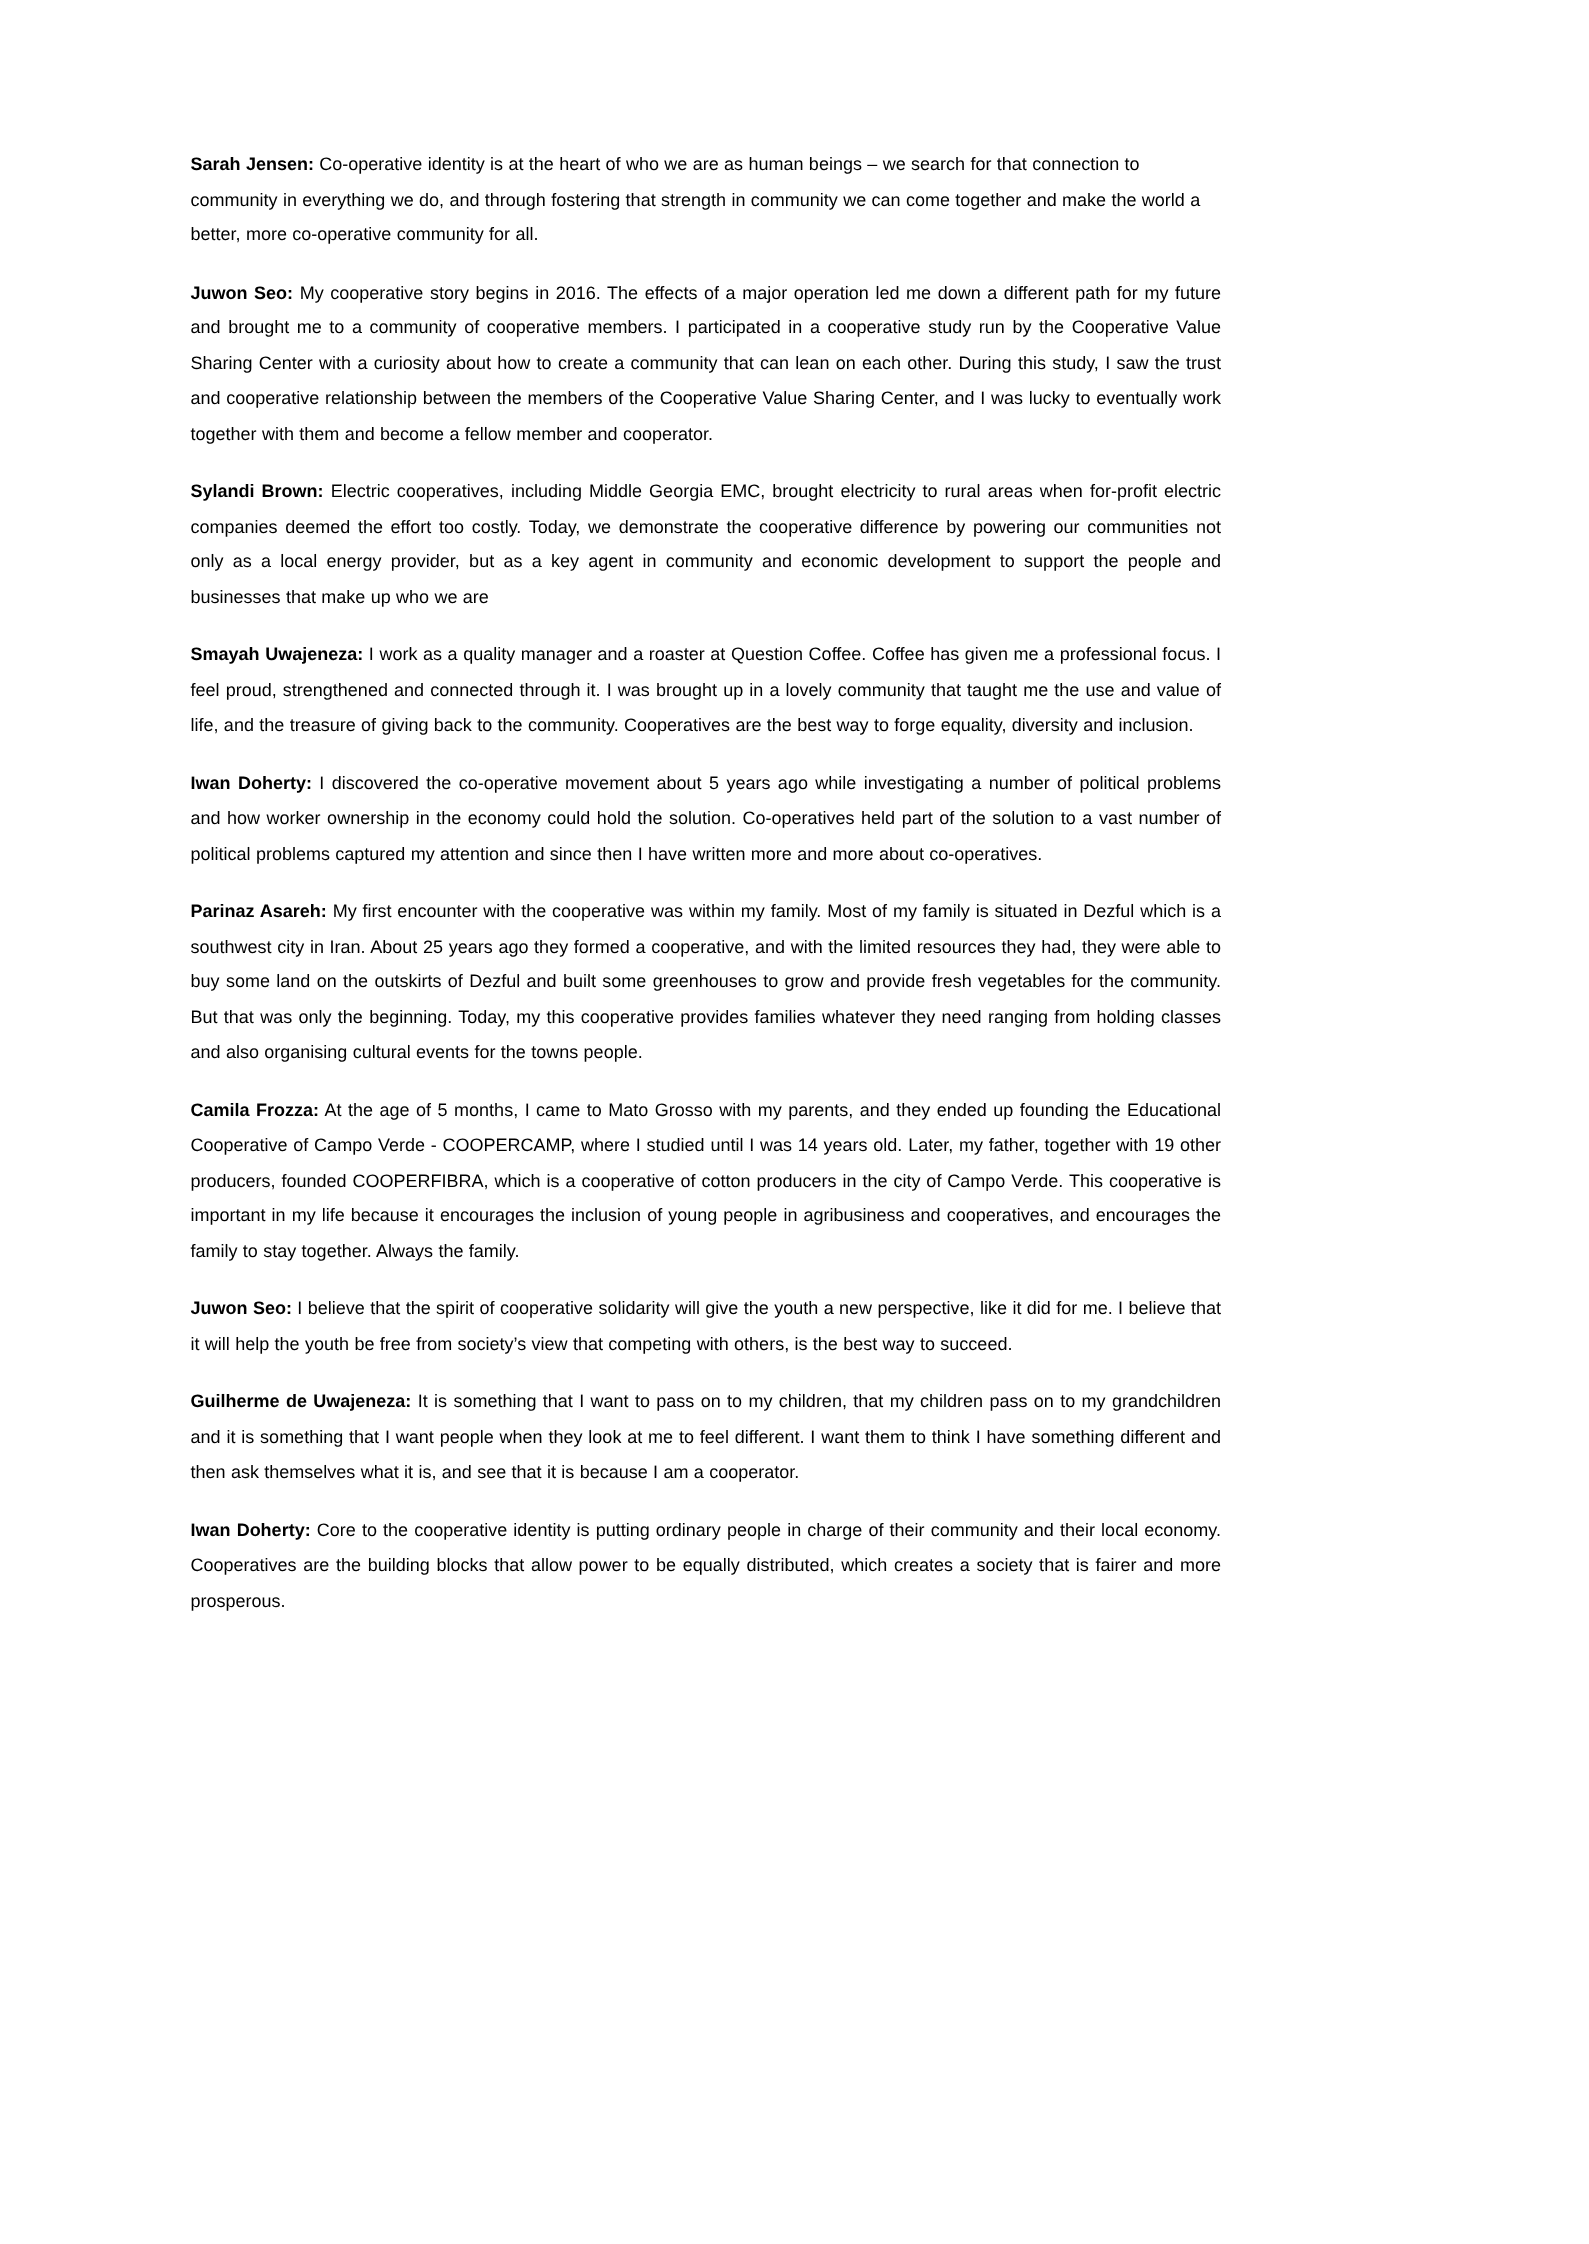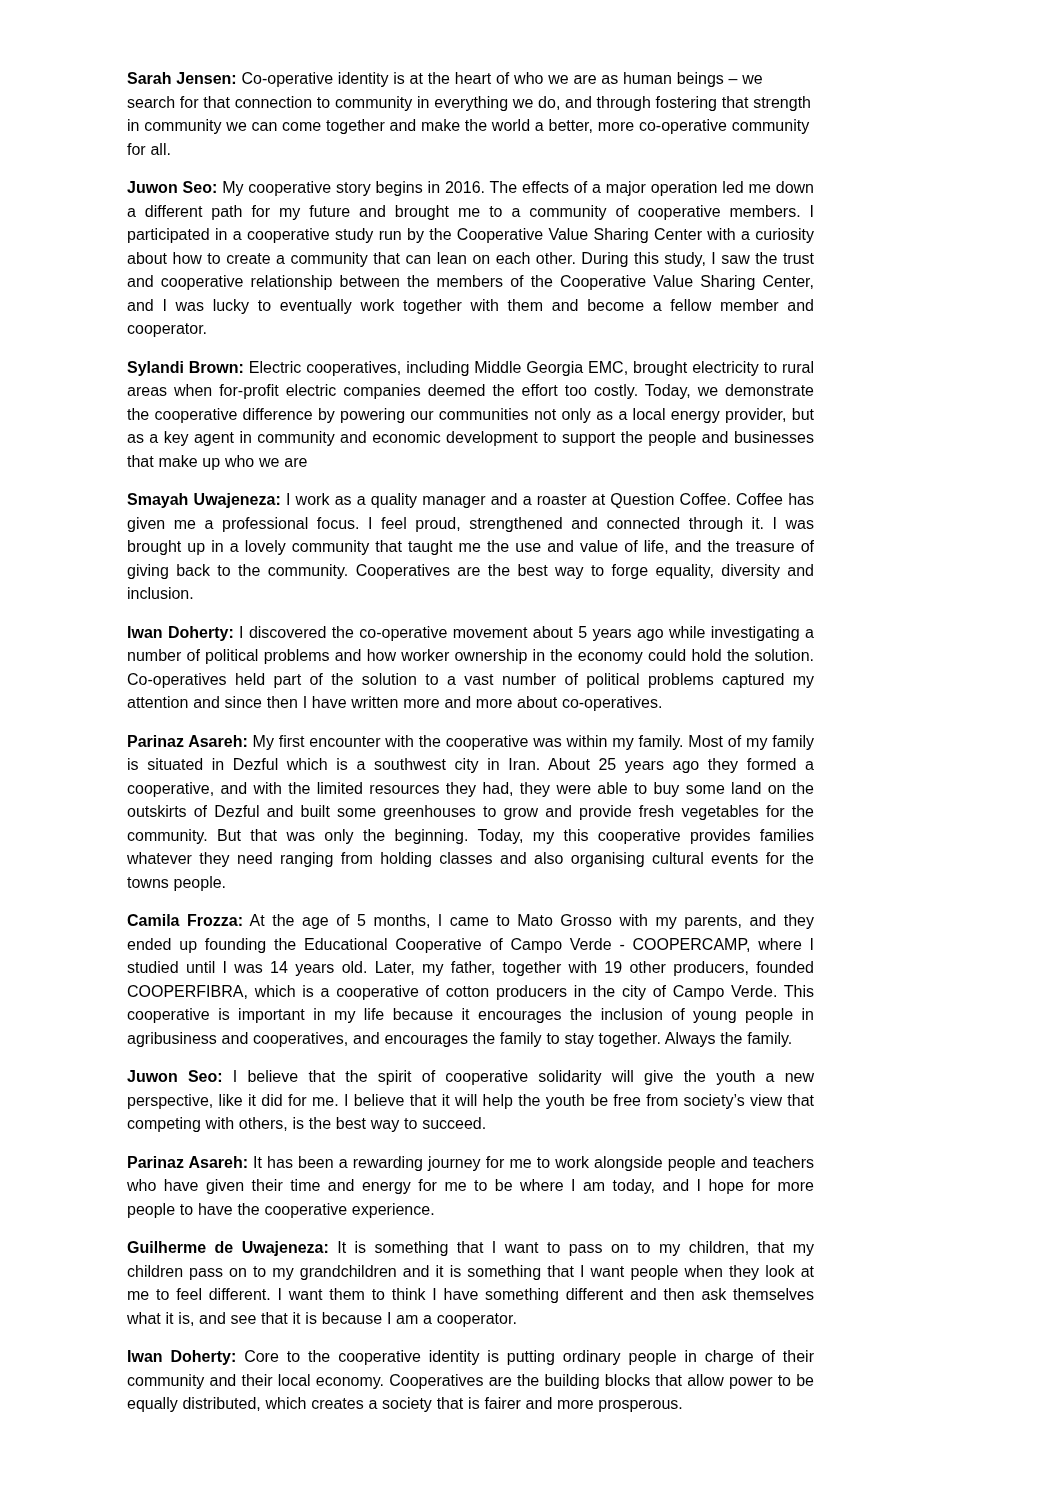--- a/index.html
+++ b/index.html
@@ -6,24 +6,24 @@
     margin: 0;
     padding: 0;
     background: #ffffff;
   }
   .page {
     position: relative;
     width: 942px;
     height: 1496px;
     background: #ffffff;
     box-sizing: border-box;
-    padding: 67px 128px 0 127px;
+    padding: 98px 128px 0 127px;
     overflow: hidden;
     font-family: "Liberation Sans", sans-serif;
-    font-size: 16px;
+    font-size: 12px;
     line-height: 23.5px;
     color: #000000;
     -webkit-font-smoothing: antialiased;
   }
   .para {
     margin: 0 0 15px 0;
     text-align: justify;
     text-justify: inter-word;
     word-spacing: 0.02em;
   }
@@ -48,19 +48,18 @@
   <p class="para"><span class="speaker">Smayah Uwajeneza:</span><span> I work as a quality manager and a roaster at Question Coffee. Coffee has given me a professional focus. I feel proud, strengthened and connected through it. I was brought up in a lovely community that taught me the use and value of life, and the treasure of giving back to the community. Cooperatives are the best way to forge equality, diversity and inclusion.</span></p>
 
   <p class="para"><span class="speaker">Iwan Doherty:</span><span> I discovered the co-operative movement about 5 years ago while investigating a number of political problems and how worker ownership in the economy could hold the solution. Co-operatives held part of the solution to a vast number of political problems captured my attention and since then I have written more and more about co-operatives.</span></p>
 
   <p class="para"><span class="speaker">Parinaz Asareh:</span><span> My first encounter with the cooperative was within my family. Most of my family is situated in Dezful which is a southwest city in Iran. About 25 years ago they formed a cooperative, and with the limited resources they had, they were able to buy some land on the outskirts of Dezful and built some greenhouses to grow and provide fresh vegetables for the community. But that was only the beginning. Today, my this cooperative provides families whatever they need ranging from holding classes and also organising cultural events for the towns people.</span></p>
 
   <p class="para"><span class="speaker">Camila Frozza:</span><span> At the age of 5 months, I came to Mato Grosso with my parents, and they ended up founding the Educational Cooperative of Campo Verde - COOPERCAMP, where I studied until I was 14 years old. Later, my father, together with 19 other producers, founded COOPERFIBRA, which is a cooperative of cotton producers in the city of Campo Verde. This cooperative is important in my life because it encourages the inclusion of young people in agribusiness and cooperatives, and encourages the family to stay together. Always the family.</span></p>
 
   <p class="para"><span class="speaker">Juwon Seo:</span><span> I believe that the spirit of cooperative solidarity will give the youth a new perspective, like it did for me. I believe that it will help the youth be free from society’s view that competing with others, is the best way to succeed.</span></p>
 
-  <p class="para"><span class="speaker">Parinaz Asareh:</span><span> It has been a rewarding journey for me to work alongside people and teachers who have given their time and energy for me to be where I am today, and I hope for more people to have the cooperative experience.</span></p>
 
   <p class="para"><span class="speaker">Guilherme de Uwajeneza:</span><span> It is something that I want to pass on to my children, that my children pass on to my grandchildren and it is something that I want people when they look at me to feel different. I want them to think I have something different and then ask themselves what it is, and see that it is because I am a cooperator.</span></p>
 
   <p class="para"><span class="speaker">Iwan Doherty:</span><span> Core to the cooperative identity is putting ordinary people in charge of their community and their local economy. Cooperatives are the building blocks that allow power to be equally distributed, which creates a society that is fairer and more prosperous.</span></p>
 
 </div>
 
 </body></html>

